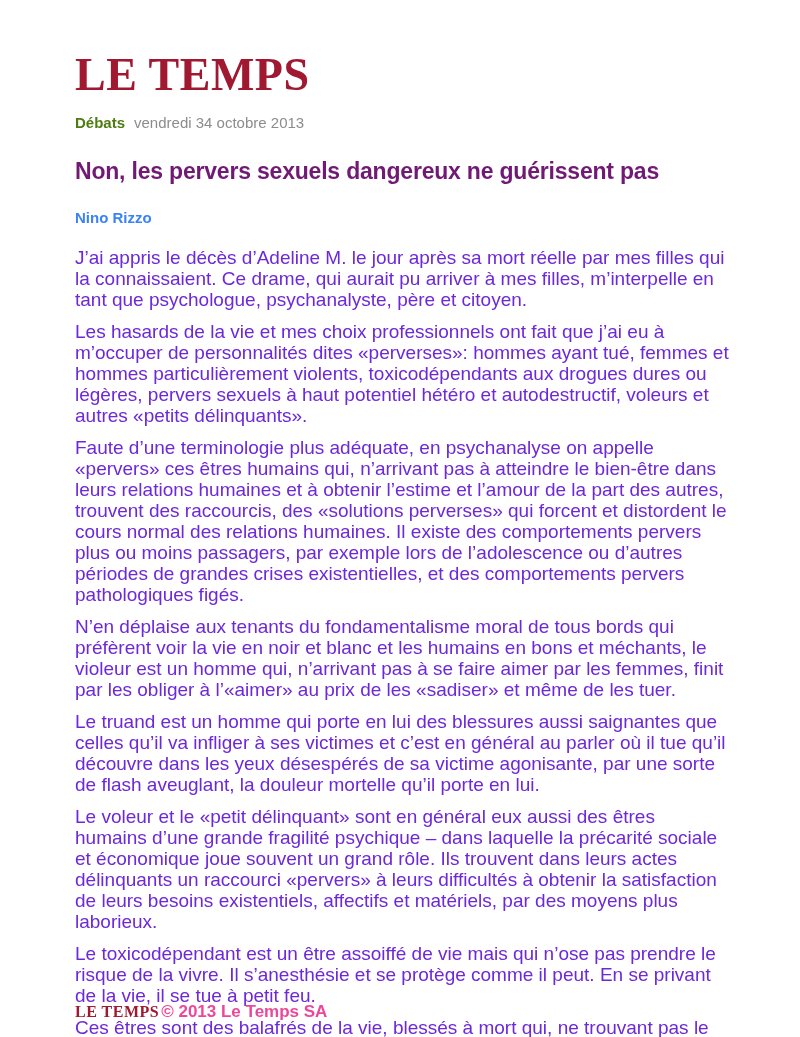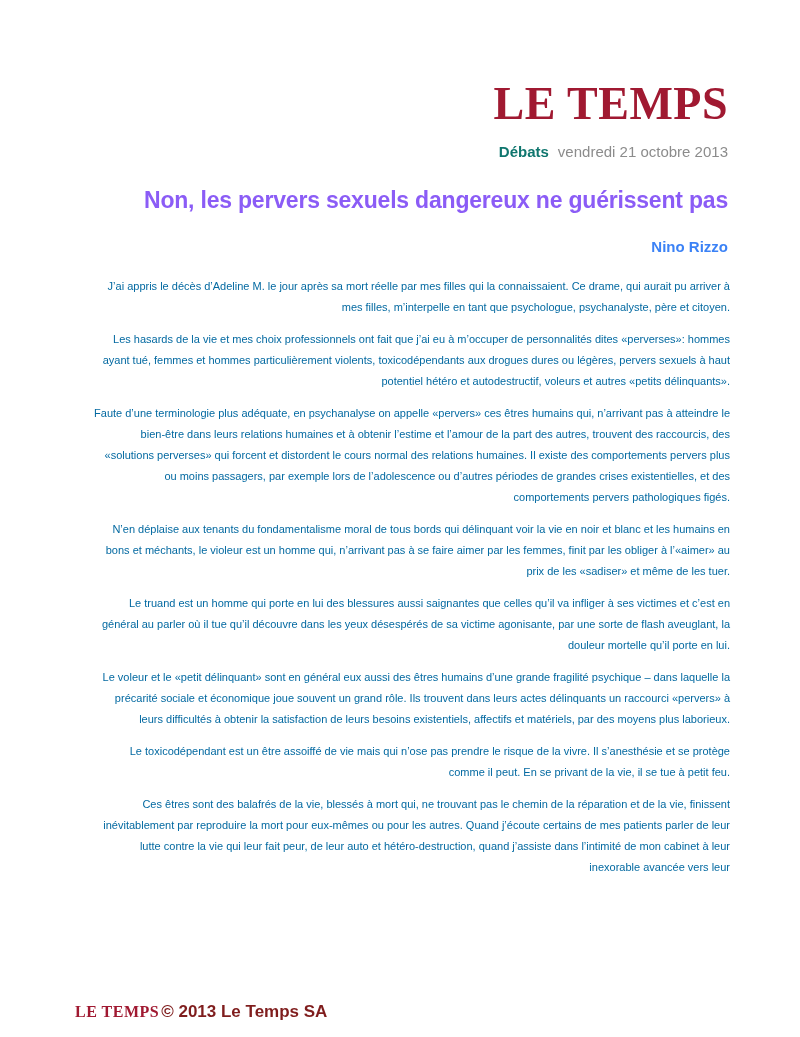--- a/index.html
+++ b/index.html
@@ -12,112 +12,111 @@
     height: 1037px;
     position: relative;
     font-family: "Liberation Sans", sans-serif;
     color: #1a1a1a;
     overflow: hidden;
   }
   .page {
     box-sizing: border-box;
     width: 800px;
     height: 1037px;
-    padding: 80px 72px 0 75px;
+    padding: 51px 72px 0 75px;
     position: relative;
     background: #ffffff;
-    text-align: right;
   }
   .brand {
     font-family: "Liberation Serif", serif;
     font-weight: 700;
     font-size: 46px;
     line-height: 48px;
     letter-spacing: 0.5px;
     color: #a01931;
   }
   .meta-line {
     margin-top: 15px;
     font-size: 15px;
     line-height: 18px;
   }
   .section-label {
-    color: #0f766e;
+    color: #4d7c0f;
     font-weight: 700;
     margin-right: 9px;
   }
   .pub-date {
     color: #8c8c8c;
     font-weight: 400;
   }
   .article-title {
     margin: 25px 0 0 0;
     font-size: 23px;
     line-height: 28px;
     font-weight: 700;
-    color: #8b5cf6;
+    color: #701a75;
     letter-spacing: -0.2px;
   }
   .article-author {
     margin-top: 24px;
     font-size: 15px;
     font-weight: 700;
     color: #3b82f6;
   }
   .article-body {
     margin-top: 21px;
     width: 655px;
   }
   .article-body p {
-    margin: 0 0 11px 16px;
-    font-size: 11px;
+    margin: 0 0 11px 0;
+    font-size: 19px;
     line-height: 21px;
-    color: #0369a1;
+    color: #6d28d9;
   }
   .page-footer {
     position: absolute;
     left: 75px;
     bottom: 15px;
     display: flex;
     align-items: baseline;
   }
   .footer-brand {
     font-family: "Liberation Serif", serif;
     font-weight: 700;
     font-size: 16px;
     letter-spacing: 0.5px;
     color: #a01931;
     margin-right: 2px;
   }
   .footer-copyright {
     font-size: 17px;
     font-weight: 700;
-    color: #7f1d1d;
+    color: #ec4899;
   }
 </style>
 </head>
 <body>
 
 <div class="page">
 
   <div class="brand">LE TEMPS</div>
 
   <div class="meta-line">
-    <span class="section-label">Débats</span><span class="pub-date">vendredi 21 octobre 2013</span>
+    <span class="section-label">Débats</span><span class="pub-date">vendredi 34 octobre 2013</span>
   </div>
 
   <h1 class="article-title">Non, les pervers sexuels dangereux ne guérissent pas</h1>
 
   <div class="article-author">Nino Rizzo</div>
 
   <div class="article-body">
     <p>J’ai appris le décès d’Adeline M. le jour après sa mort réelle par mes filles qui la connaissaient. Ce drame, qui aurait pu arriver à mes filles, m’interpelle en tant que psychologue, psychanalyste, père et citoyen.</p>
     <p>Les hasards de la vie et mes choix professionnels ont fait que j’ai eu à m’occuper de personnalités dites «perverses»: hommes ayant tué, femmes et hommes particulièrement violents, toxicodépendants aux drogues dures ou légères, pervers sexuels à haut potentiel hétéro et autodestructif, voleurs et autres «petits délinquants».</p>
     <p>Faute d’une terminologie plus adéquate, en psychanalyse on appelle «pervers» ces êtres humains qui, n’arrivant pas à atteindre le bien-être dans leurs relations humaines et à obtenir l’estime et l’amour de la part des autres, trouvent des raccourcis, des «solutions perverses» qui forcent et distordent le cours normal des relations humaines. Il existe des comportements pervers plus ou moins passagers, par exemple lors de l’adolescence ou d’autres périodes de grandes crises existentielles, et des comportements pervers pathologiques figés.</p>
-    <p>N’en déplaise aux tenants du fondamentalisme moral de tous bords qui délinquant voir la vie en noir et blanc et les humains en bons et méchants, le violeur est un homme qui, n’arrivant pas à se faire aimer par les femmes, finit par les obliger à l’«aimer» au prix de les «sadiser» et même de les tuer.</p>
+    <p>N’en déplaise aux tenants du fondamentalisme moral de tous bords qui préfèrent voir la vie en noir et blanc et les humains en bons et méchants, le violeur est un homme qui, n’arrivant pas à se faire aimer par les femmes, finit par les obliger à l’«aimer» au prix de les «sadiser» et même de les tuer.</p>
     <p>Le truand est un homme qui porte en lui des blessures aussi saignantes que celles qu’il va infliger à ses victimes et c’est en général au parler où il tue qu’il découvre dans les yeux désespérés de sa victime agonisante, par une sorte de flash aveuglant, la douleur mortelle qu’il porte en lui.</p>
     <p>Le voleur et le «petit délinquant» sont en général eux aussi des êtres humains d’une grande fragilité psychique – dans laquelle la précarité sociale et économique joue souvent un grand rôle. Ils trouvent dans leurs actes délinquants un raccourci «pervers» à leurs difficultés à obtenir la satisfaction de leurs besoins existentiels, affectifs et matériels, par des moyens plus laborieux.</p>
     <p>Le toxicodépendant est un être assoiffé de vie mais qui n’ose pas prendre le risque de la vivre. Il s’anesthésie et se protège comme il peut. En se privant de la vie, il se tue à petit feu.</p>
     <p>Ces êtres sont des balafrés de la vie, blessés à mort qui, ne trouvant pas le chemin de la réparation et de la vie, finissent inévitablement par reproduire la mort pour eux-mêmes ou pour les autres. Quand j’écoute certains de mes patients parler de leur lutte contre la vie qui leur fait peur, de leur auto et hétéro-destruction, quand j’assiste dans l’intimité de mon cabinet à leur inexorable avancée vers leur</p>
   </div>
 
   <div class="page-footer">
     <span class="footer-brand">LE TEMPS</span>
     <span class="footer-copyright">© 2013 Le Temps SA</span>
   </div>

